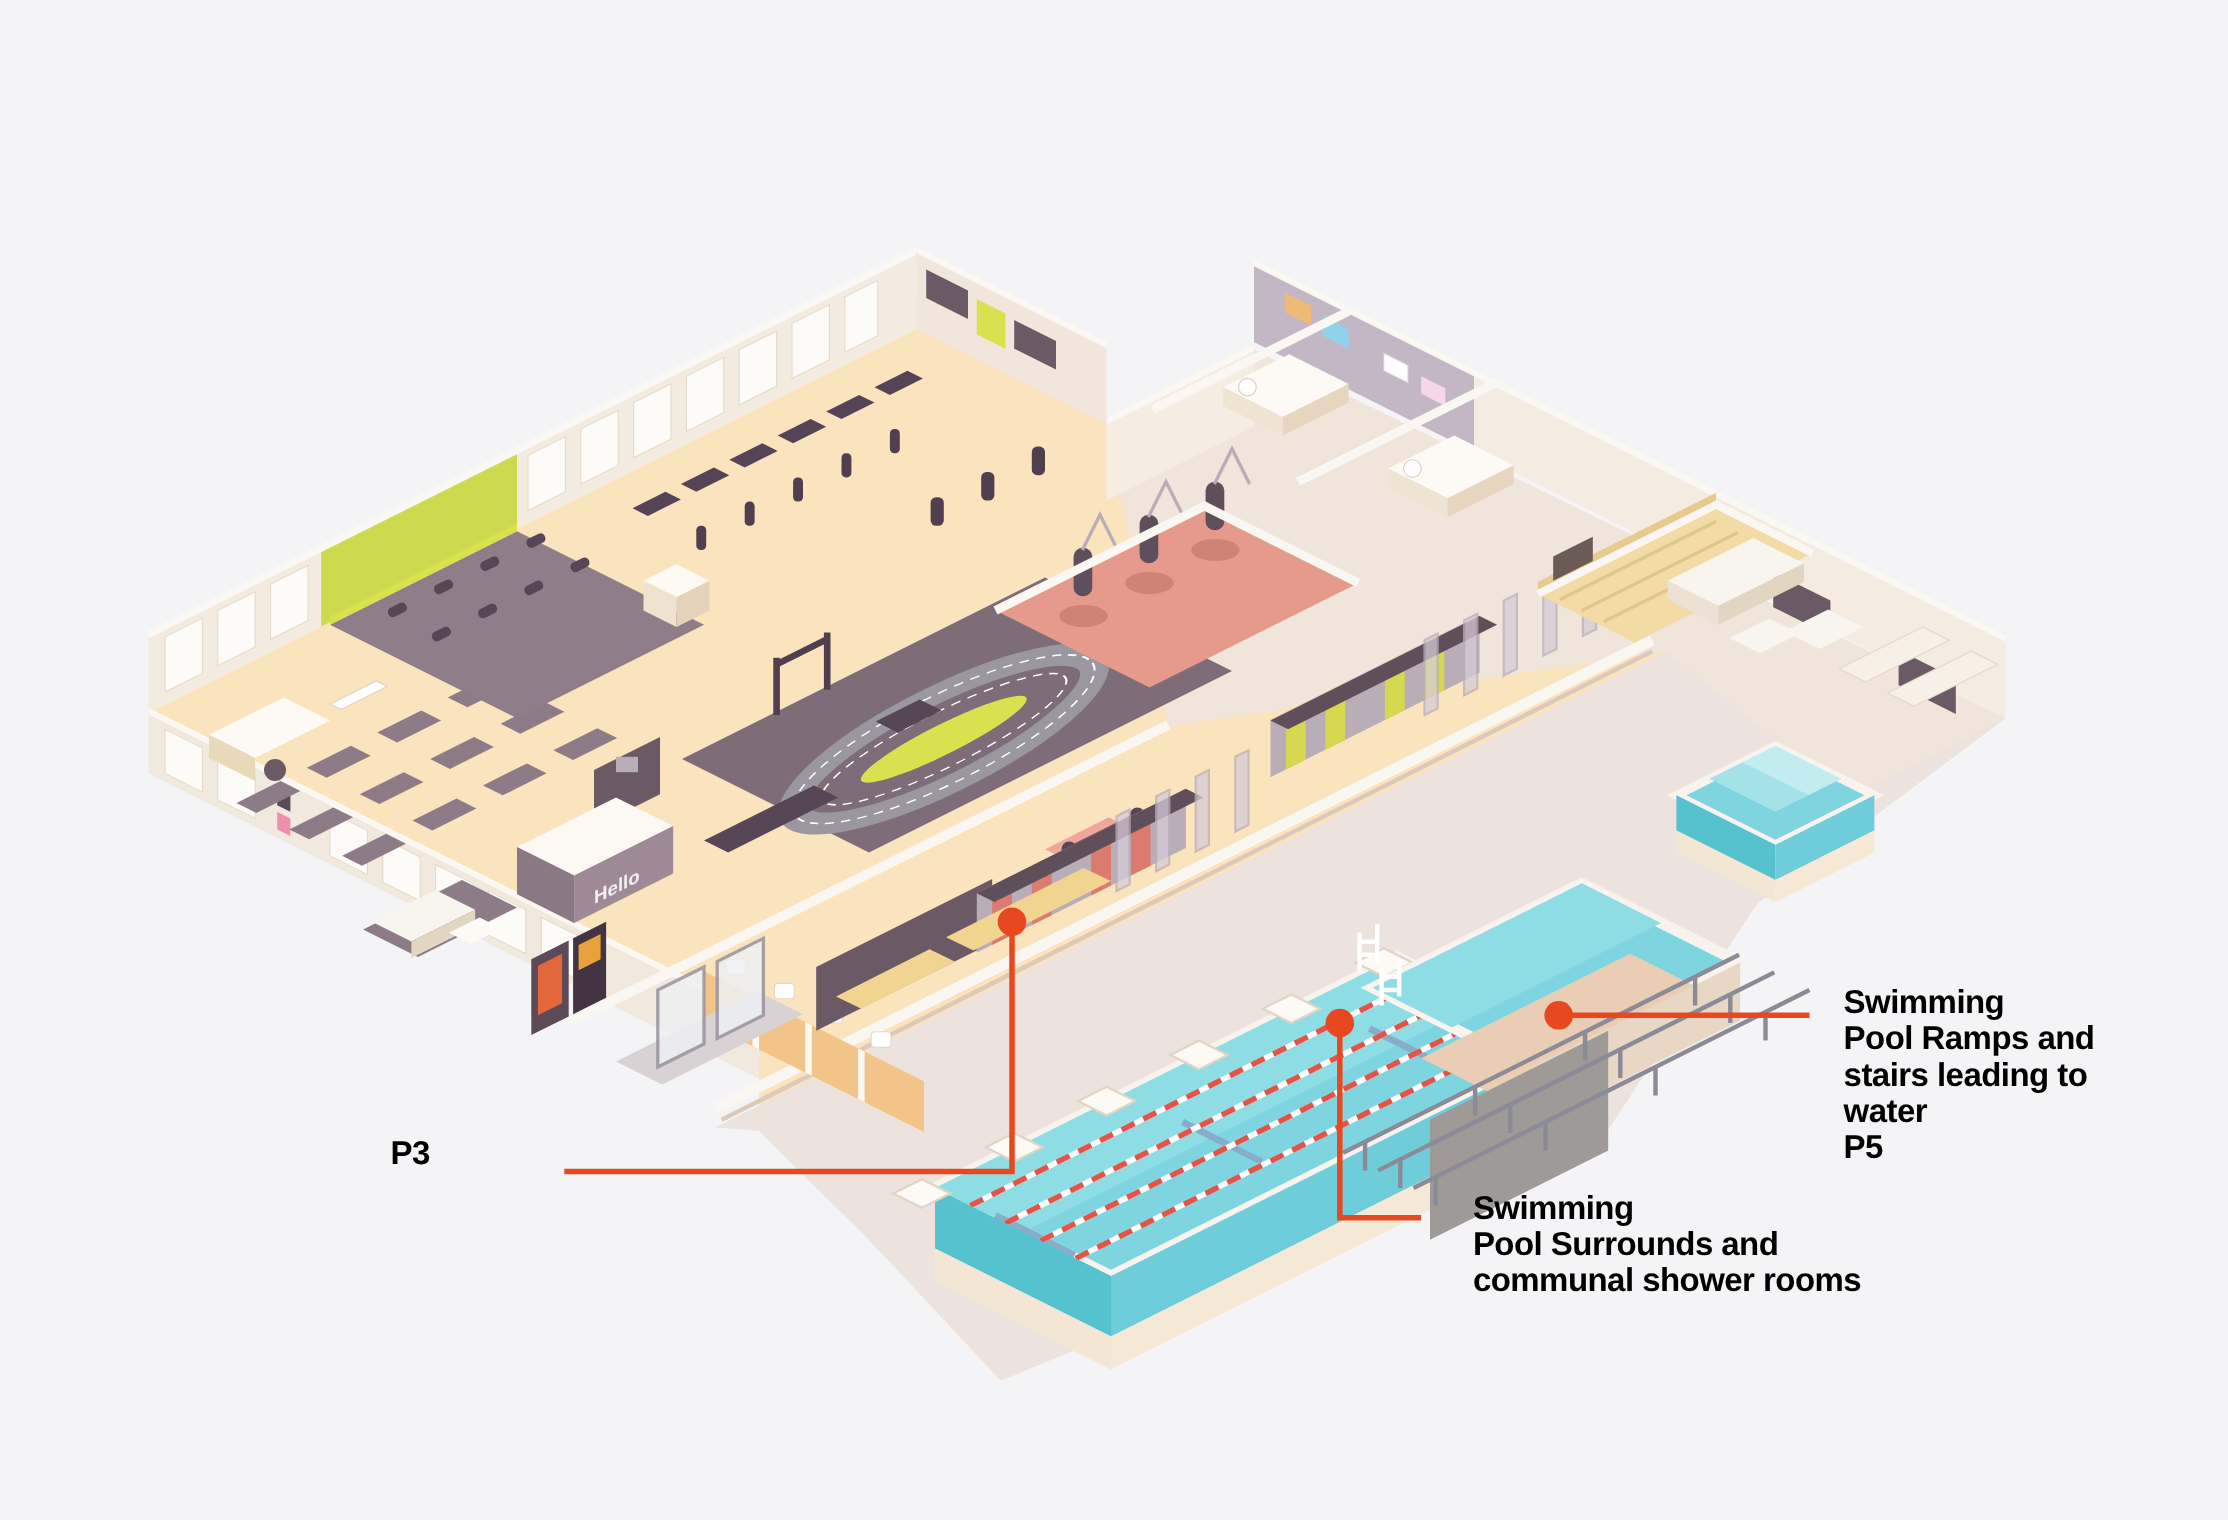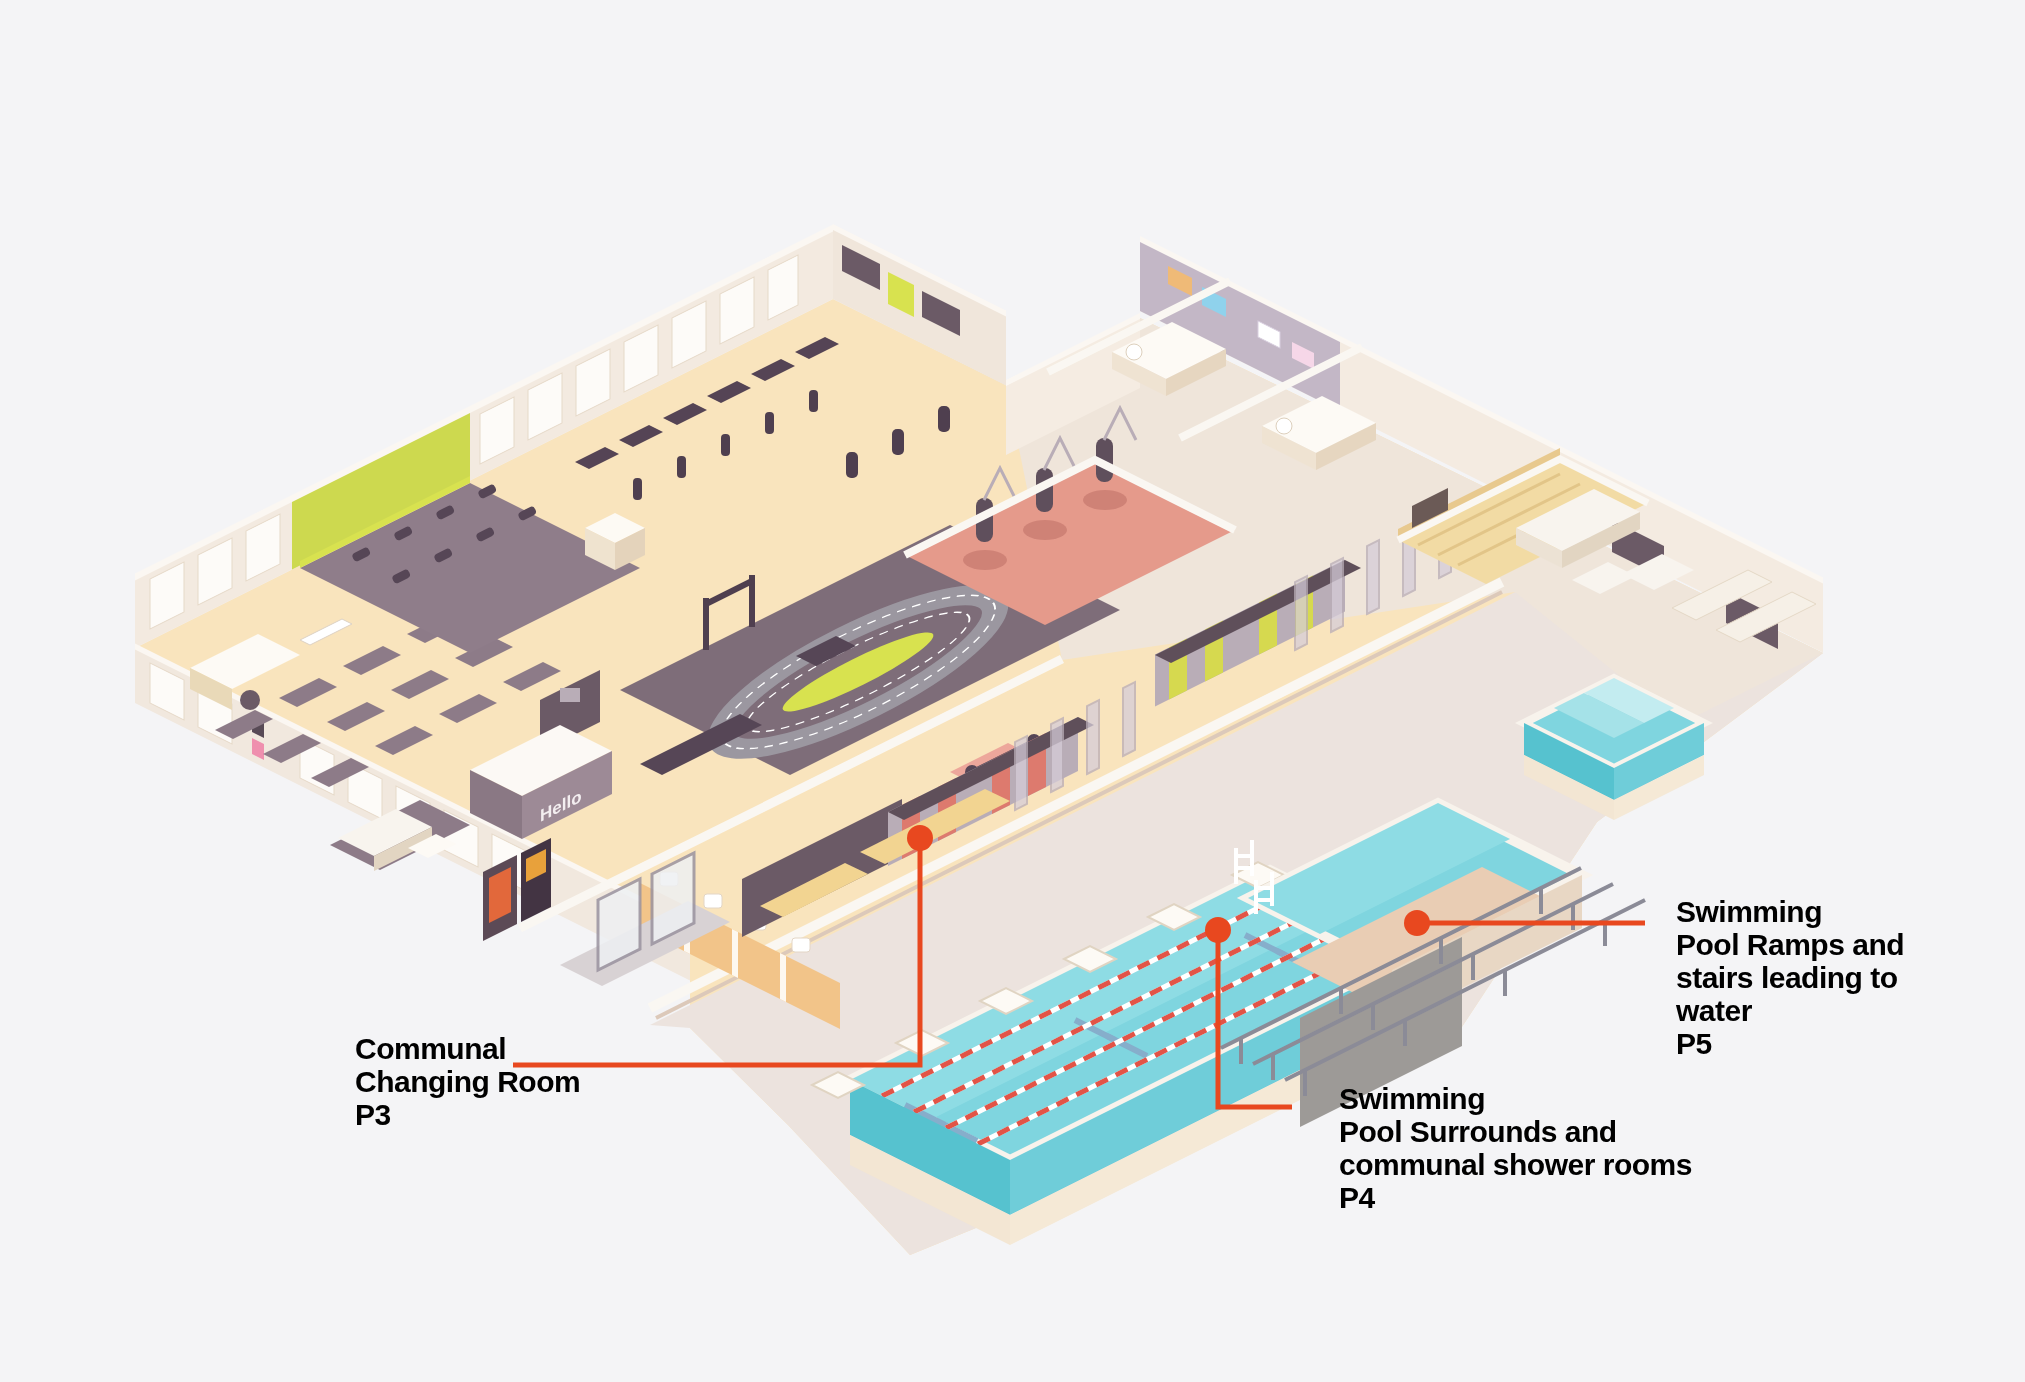--- a/index.html
+++ b/index.html
@@ -437,29 +437,26 @@
       <path d="M1417,923 H1645"></path>
     </g>
     <g fill="#e8481f" stroke="none">
       <circle cx="920" cy="838" r="13"></circle>
       <circle cx="1218" cy="930" r="13"></circle>
       <circle cx="1417" cy="923" r="13"></circle>
     </g>
   </svg>
 
   <div class="callout" id="p3">
-    <div class="txt">Communal
-Changing Room</div>
     <div class="code">P3</div>
   </div>
   <div class="callout" id="p4">
     <div class="txt">Swimming
 Pool Surrounds and
 communal shower rooms</div>
-    <div class="code">P4</div>
   </div>
   <div class="callout" id="p5">
     <div class="txt">Swimming
 Pool Ramps and
 stairs leading to
 water</div>
     <div class="code">P5</div>
   </div>
 
 </div>

